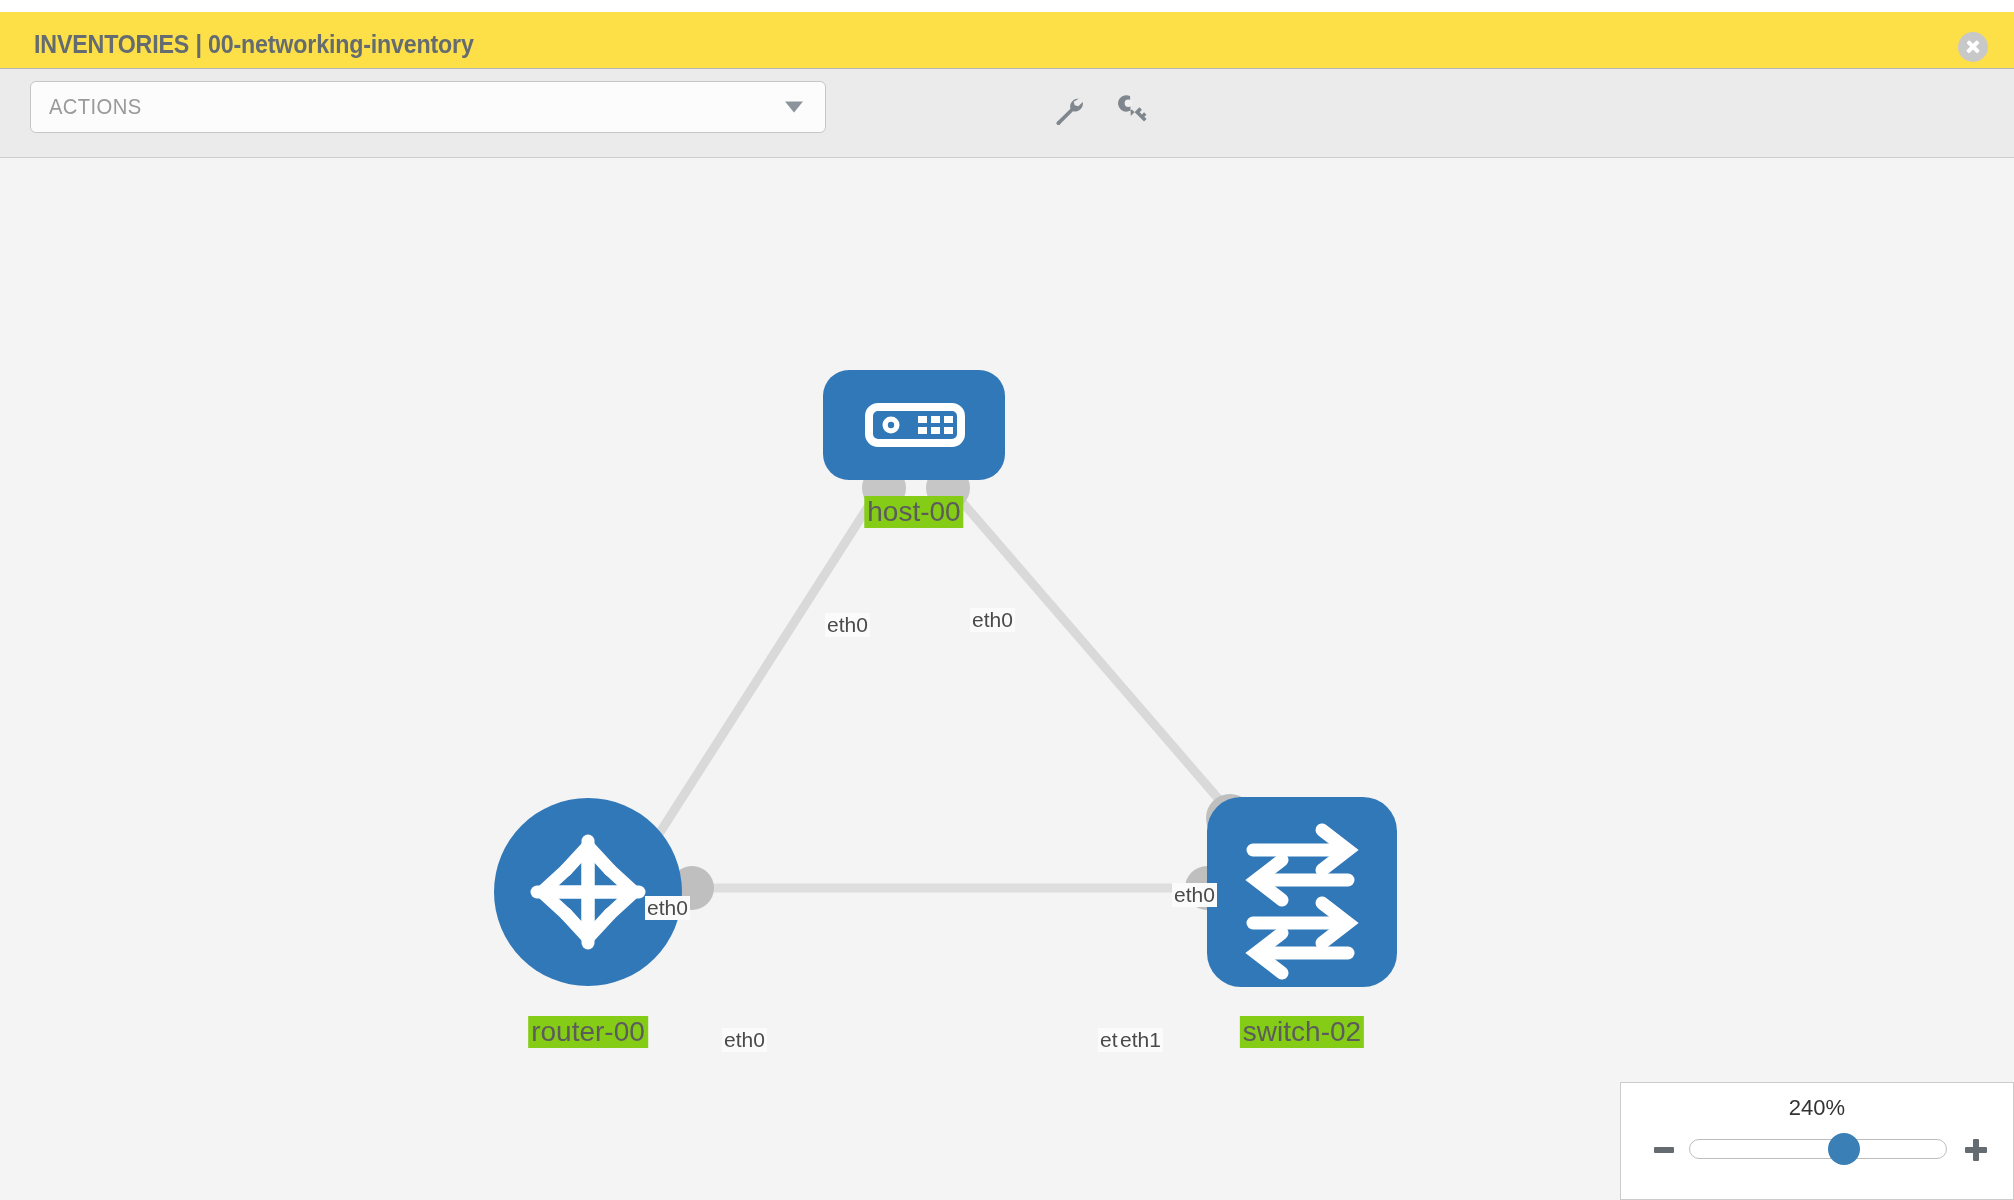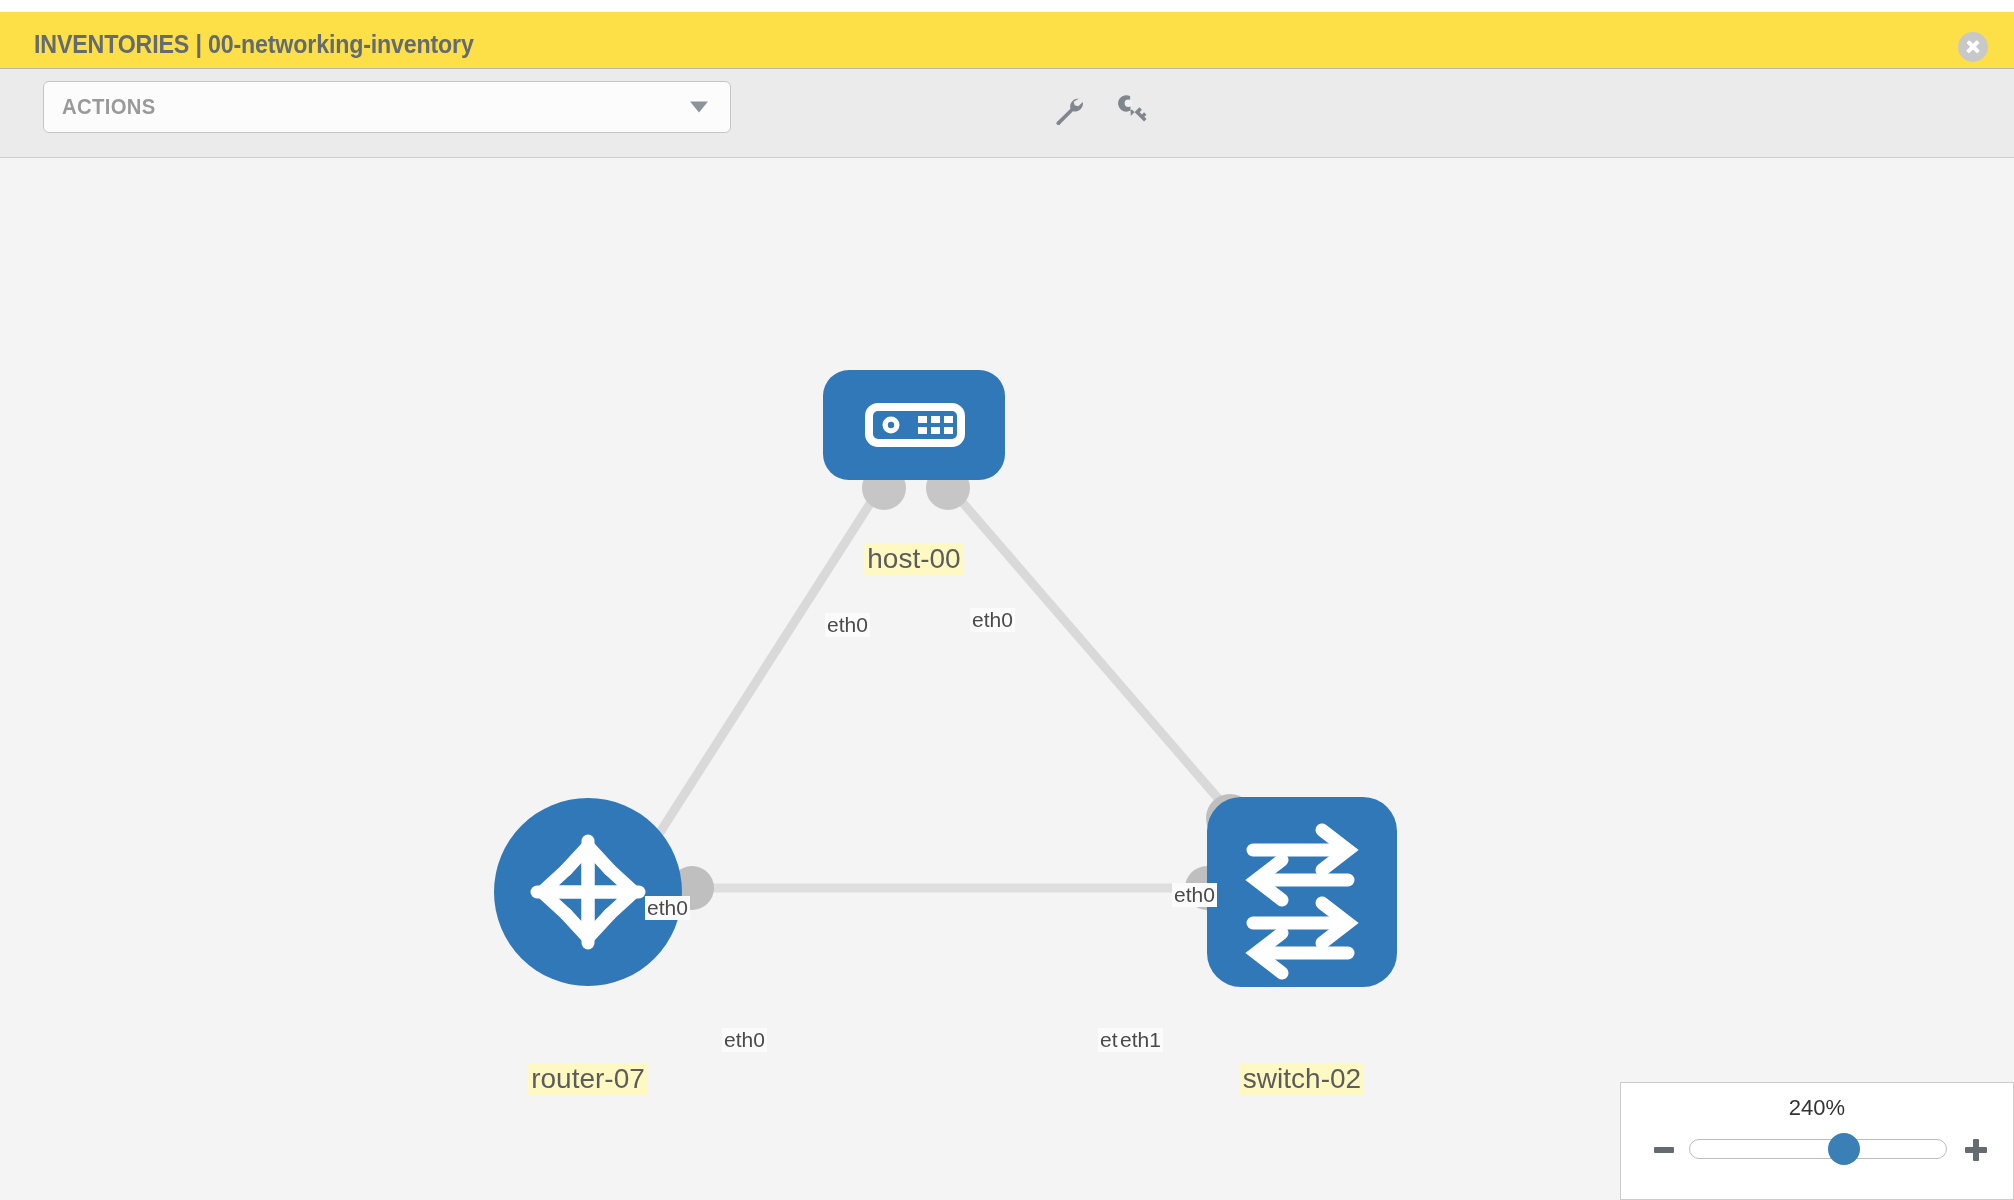--- a/index.html
+++ b/index.html
@@ -100,21 +100,21 @@
   .caret {
     position: absolute;
     right: 22px;
     top: 50%;
     transform: translateY(-50%);
     width: 0; height: 0;
     border-left: 9px solid transparent;
     border-right: 9px solid transparent;
     border-top: 11px solid #8d939a;
   }
-  #actions-field { left: 43px; top: 12px; width: 688px; font-weight: bold; }
+  #actions-field { left: 30px; top: 12px; width: 796px; }
   #search-field  { left: 1180px; top: 12px; width: 800px; }
 
   .tool-icon {
     position: absolute;
     top: 24px;
     width: 34px;
     height: 34px;
     cursor: pointer;
   }
   #wrench-icon { left: 1051px; }
@@ -134,25 +134,24 @@
     left: 0; top: 0;
     width: 2014px;
     height: 1042px;
   }
 
   
   .node-label {
     position: absolute;
     font-size: 28px;
     color: #5c5c5c;
-    background: #fef9c3;
+    background: #84cc16;
     padding: 0 3px;
     white-space: nowrap;
     transform: translateX(-50%);
-    margin-top: 47px;
   }
   .iface-label {
     position: absolute;
     font-size: 21px;
     color: #4a4a4a;
     background: #fbfbfb;
     padding: 0 2px;
     white-space: nowrap;
   }
 
@@ -315,21 +314,21 @@
           <polyline points="1282,702 1256,722 1282,742"></polyline>
           <line x1="1253" y1="765" x2="1342" y2="765"></line>
           <polyline points="1322,745 1348,765 1322,785"></polyline>
           <line x1="1262" y1="795" x2="1348" y2="795"></line>
           <polyline points="1282,775 1256,795 1282,815"></polyline>
         </g>
       </g>
     </svg>
 
     <div class="node-label" style="left:914px; top:338px;">host-00</div>
-    <div class="node-label" style="left:588px; top:858px;">router-07</div>
+    <div class="node-label" style="left:588px; top:858px;">router-00</div>
     <div class="node-label" style="left:1302px; top:858px;">switch-02</div>
 
     <div class="iface-label" style="left:825px; top:455px;">eth0</div>
     <div class="iface-label" style="left:970px; top:450px;">eth0</div>
     <div class="iface-label" style="left:645px; top:738px;">eth0</div>
     <div class="iface-label" style="left:1172px; top:725px;">eth0</div>
     <div class="iface-label" style="left:722px; top:870px;">eth0</div>
     <div class="iface-label" style="left:1098px; top:870px;">eth0</div>
     <div class="iface-label" style="left:1118px; top:870px;">eth1</div>
 

